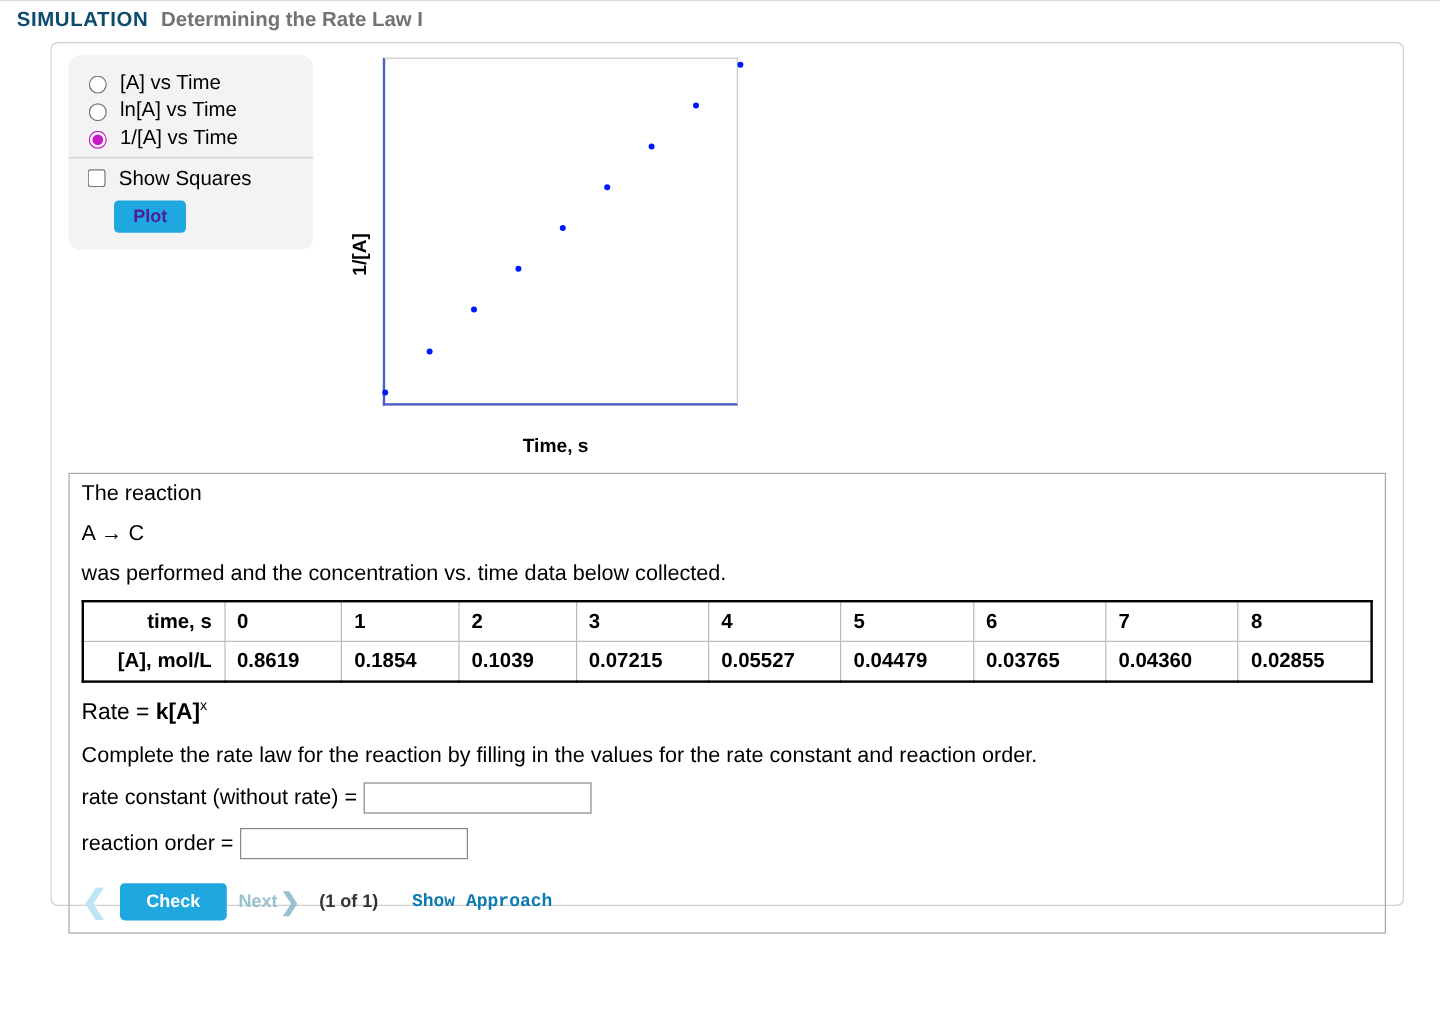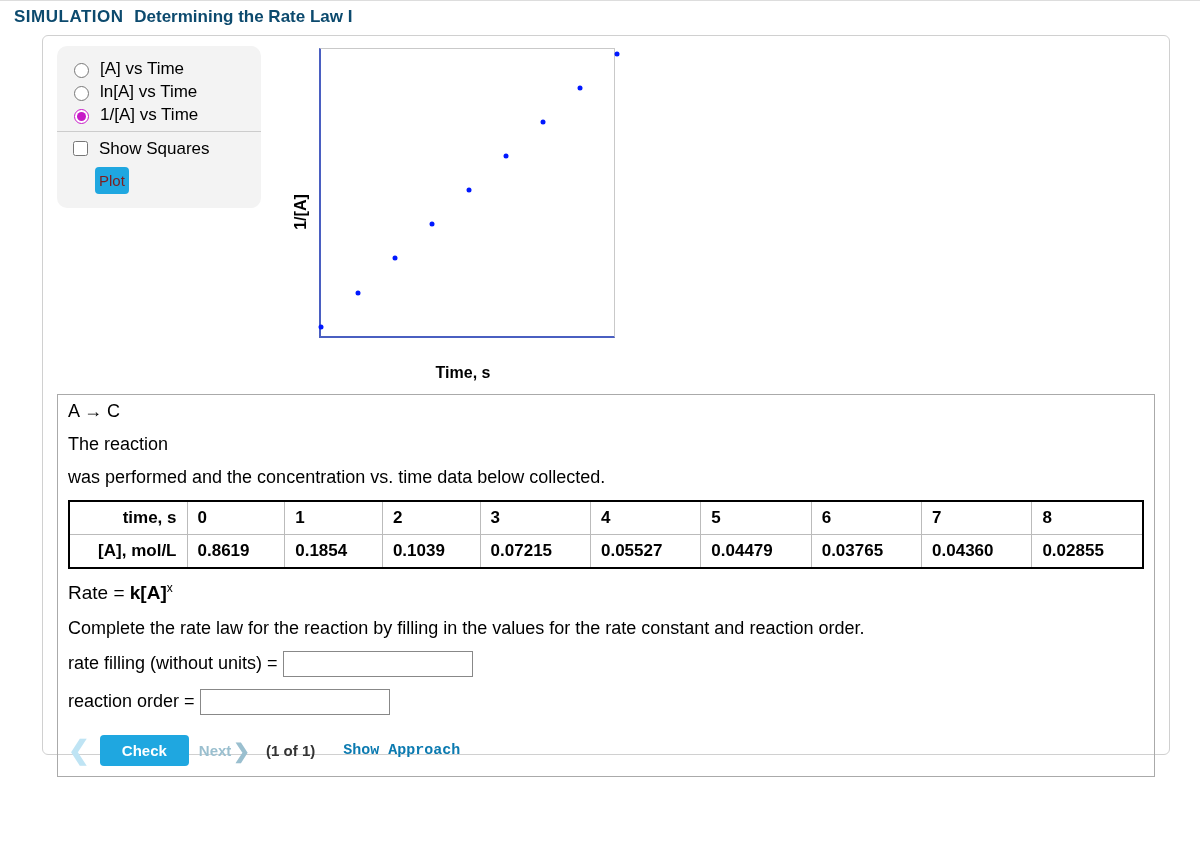--- a/index.html
+++ b/index.html
@@ -15,21 +15,21 @@
     height: 845px;
     position: relative;
     border-top: 1px solid #ddd;
   }
   .header {
     padding: 6px 14px 4px;
     font-size: 17px;
     font-weight: 700;
   }
   .header .sim { color: #0c4a6e; letter-spacing: 0.5px; }
-  .header .title { color: #0c4a6e; font-weight: 600; margin-left: 6px; }
+  .header .title { color: #737373; font-weight: 600; margin-left: 6px; }
   .card {
     margin: 4px 30px 0 42px;
     border: 1px solid #d0d0d0;
     border-radius: 6px;
     height: 720px;
     position: relative;
     background: #fff;
   }
 
   
@@ -40,22 +40,22 @@
     width: 204px;
     background: #f3f3f3;
     border-radius: 10px;
     padding: 10px 12px 14px;
     font-size: 17px;
   }
   .controls .row { display:flex; align-items:center; gap:8px; margin: 3px 0; }
   .controls hr { border:0; border-top:1px solid #ccc; margin:6px -12px; }
   .controls .plot-btn-wrap { text-align:left; padding-left: 26px; margin-top:8px;}
   .plot-btn {
-    background:#1fa7e0; color:#7f1d1d; border:none; padding:5px 4px;
-    border-radius:4px; font-size:15px; font-weight:400; cursor:pointer;
+    background:#1fa7e0; color:#4c1d95; border:none; padding:5px 16px;
+    border-radius:4px; font-size:15px; font-weight:700; cursor:pointer;
   }
   input[type=radio], input[type=checkbox] { width:15px; height:15px; }
   input[type=radio].sel { accent-color:#c719c7; }
 
   
   .chart-wrap {
     position:absolute; left:240px; top:6px; width:360px; height:340px;
   }
   .yaxis-label {
     position:absolute; left:0; top:50%; transform: translateY(-50%) rotate(-90deg);
@@ -161,22 +161,22 @@
           <div class="dot" style="left: 148px; bottom: 145.749px;"></div>
           <div class="dot" style="left: 185px; bottom: 179.848px;"></div>
           <div class="dot" style="left: 222px; bottom: 213.956px;"></div>
           <div class="dot" style="left: 259px; bottom: 248.095px;"></div>
           <div class="dot" style="left: 296px; bottom: 282.154px;"></div>
         </div>
       <div class="xaxis-label">Time, s</div>
     </div>
 
     <div class="qbody">
+      <div class="qrow">The reaction</div>
       <div class="qrow eqn">A → C</div>
-      <div class="qrow">The reaction</div>
       <div class="qrow">was performed and the concentration vs. time data below collected.</div>
 
       <table class="data">
         <tbody>
             <tr id="row-times">
           <td>time, s</td>
         <td>0</td>
               <td>1</td>
               <td>2</td>
               <td>3</td>
@@ -201,21 +201,21 @@
       </tbody>
         </table>
 
       <div class="qrow rate-law">
         <span>Rate = </span><span class="bold">k[A]</span><sup>x</sup>
       </div>
 
       <div class="qrow instr">Complete the rate law for the reaction by filling in the values for the rate constant and reaction order.</div>
 
       <div class="qrow">
-        <span>rate filling (without units) = </span>
+        <span>rate constant (without rate) = </span>
         <input class="inline-input inp-k" type="text" style="">
       </div>
 
       <div class="qrow">
         <span>reaction order = </span>
         <input class="inline-input inp-o" type="text" style="">
       </div>
 
       <div class="footer">
         <span class="chev dis">❮</span>

